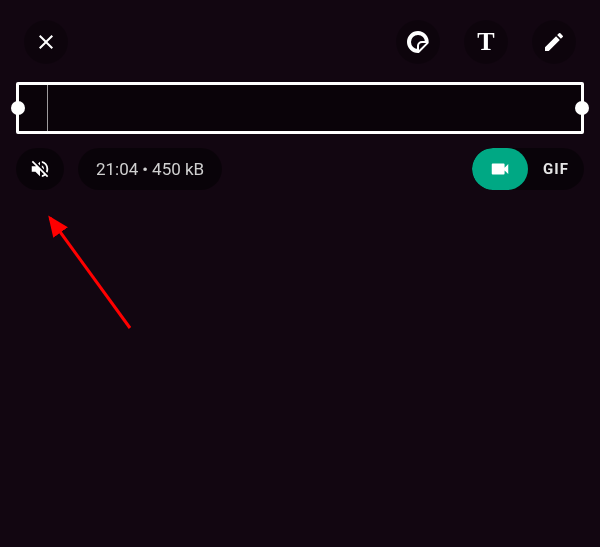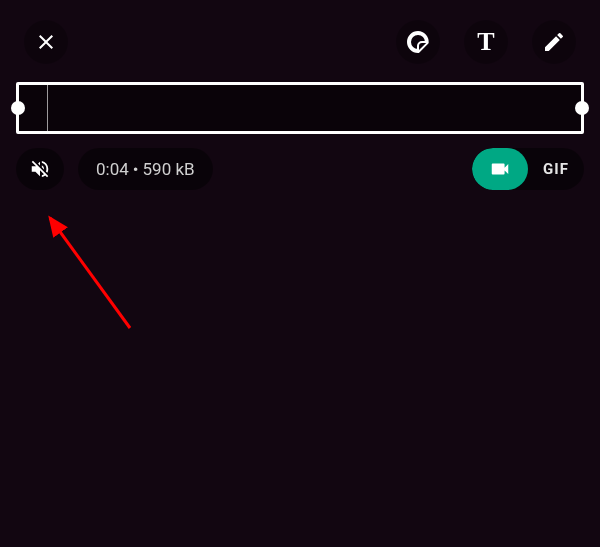--- a/index.html
+++ b/index.html
@@ -155,23 +155,23 @@
   <div class="handle right"></div>
 </div>
 
 <div class="info-row">
   <div class="pill mute">
     <svg viewBox="0 0 24 24">
         <path d="M16.5 12a4.5 4.5 0 0 0-2.5-4v2.2l2.4 2.4c.1-.2.1-.4.1-.6zM19 12c0 .9-.2 1.8-.5 2.6l1.5 1.5A8.9 8.9 0 0 0 21 12a9 9 0 0 0-7-8.8v2.1A7 7 0 0 1 19 12zM4.3 3L3 4.3 7.7 9H3v6h4l5 5v-6.7l4.3 4.3c-.7.5-1.4.9-2.3 1.1v2.1a9 9 0 0 0 3.7-1.8l2 2L21 19.7l-9-9L4.3 3zM12 4L9.9 6.1 12 8.2V4z"></path>
       </svg>
   </div>
   <div class="pill info">
-    <span>0:04</span>
+    <span>21:04</span>
     <span>•</span>
-    <span>590 kB</span>
+    <span>450 kB</span>
   </div>
   <div class="spacer"></div>
   <div class="toggle">
     <div class="toggle-seg video">
       <svg viewBox="0 0 24 24">
           <path d="M17 10.5V7a1 1 0 0 0-1-1H4a1 1 0 0 0-1 1v10a1 1 0 0 0 1 1h12a1 1 0 0 0 1-1v-3.5l4 4v-11l-4 4z"></path>
         </svg>
     </div>
     <div class="toggle-seg gif">
       <span>GIF</span>

